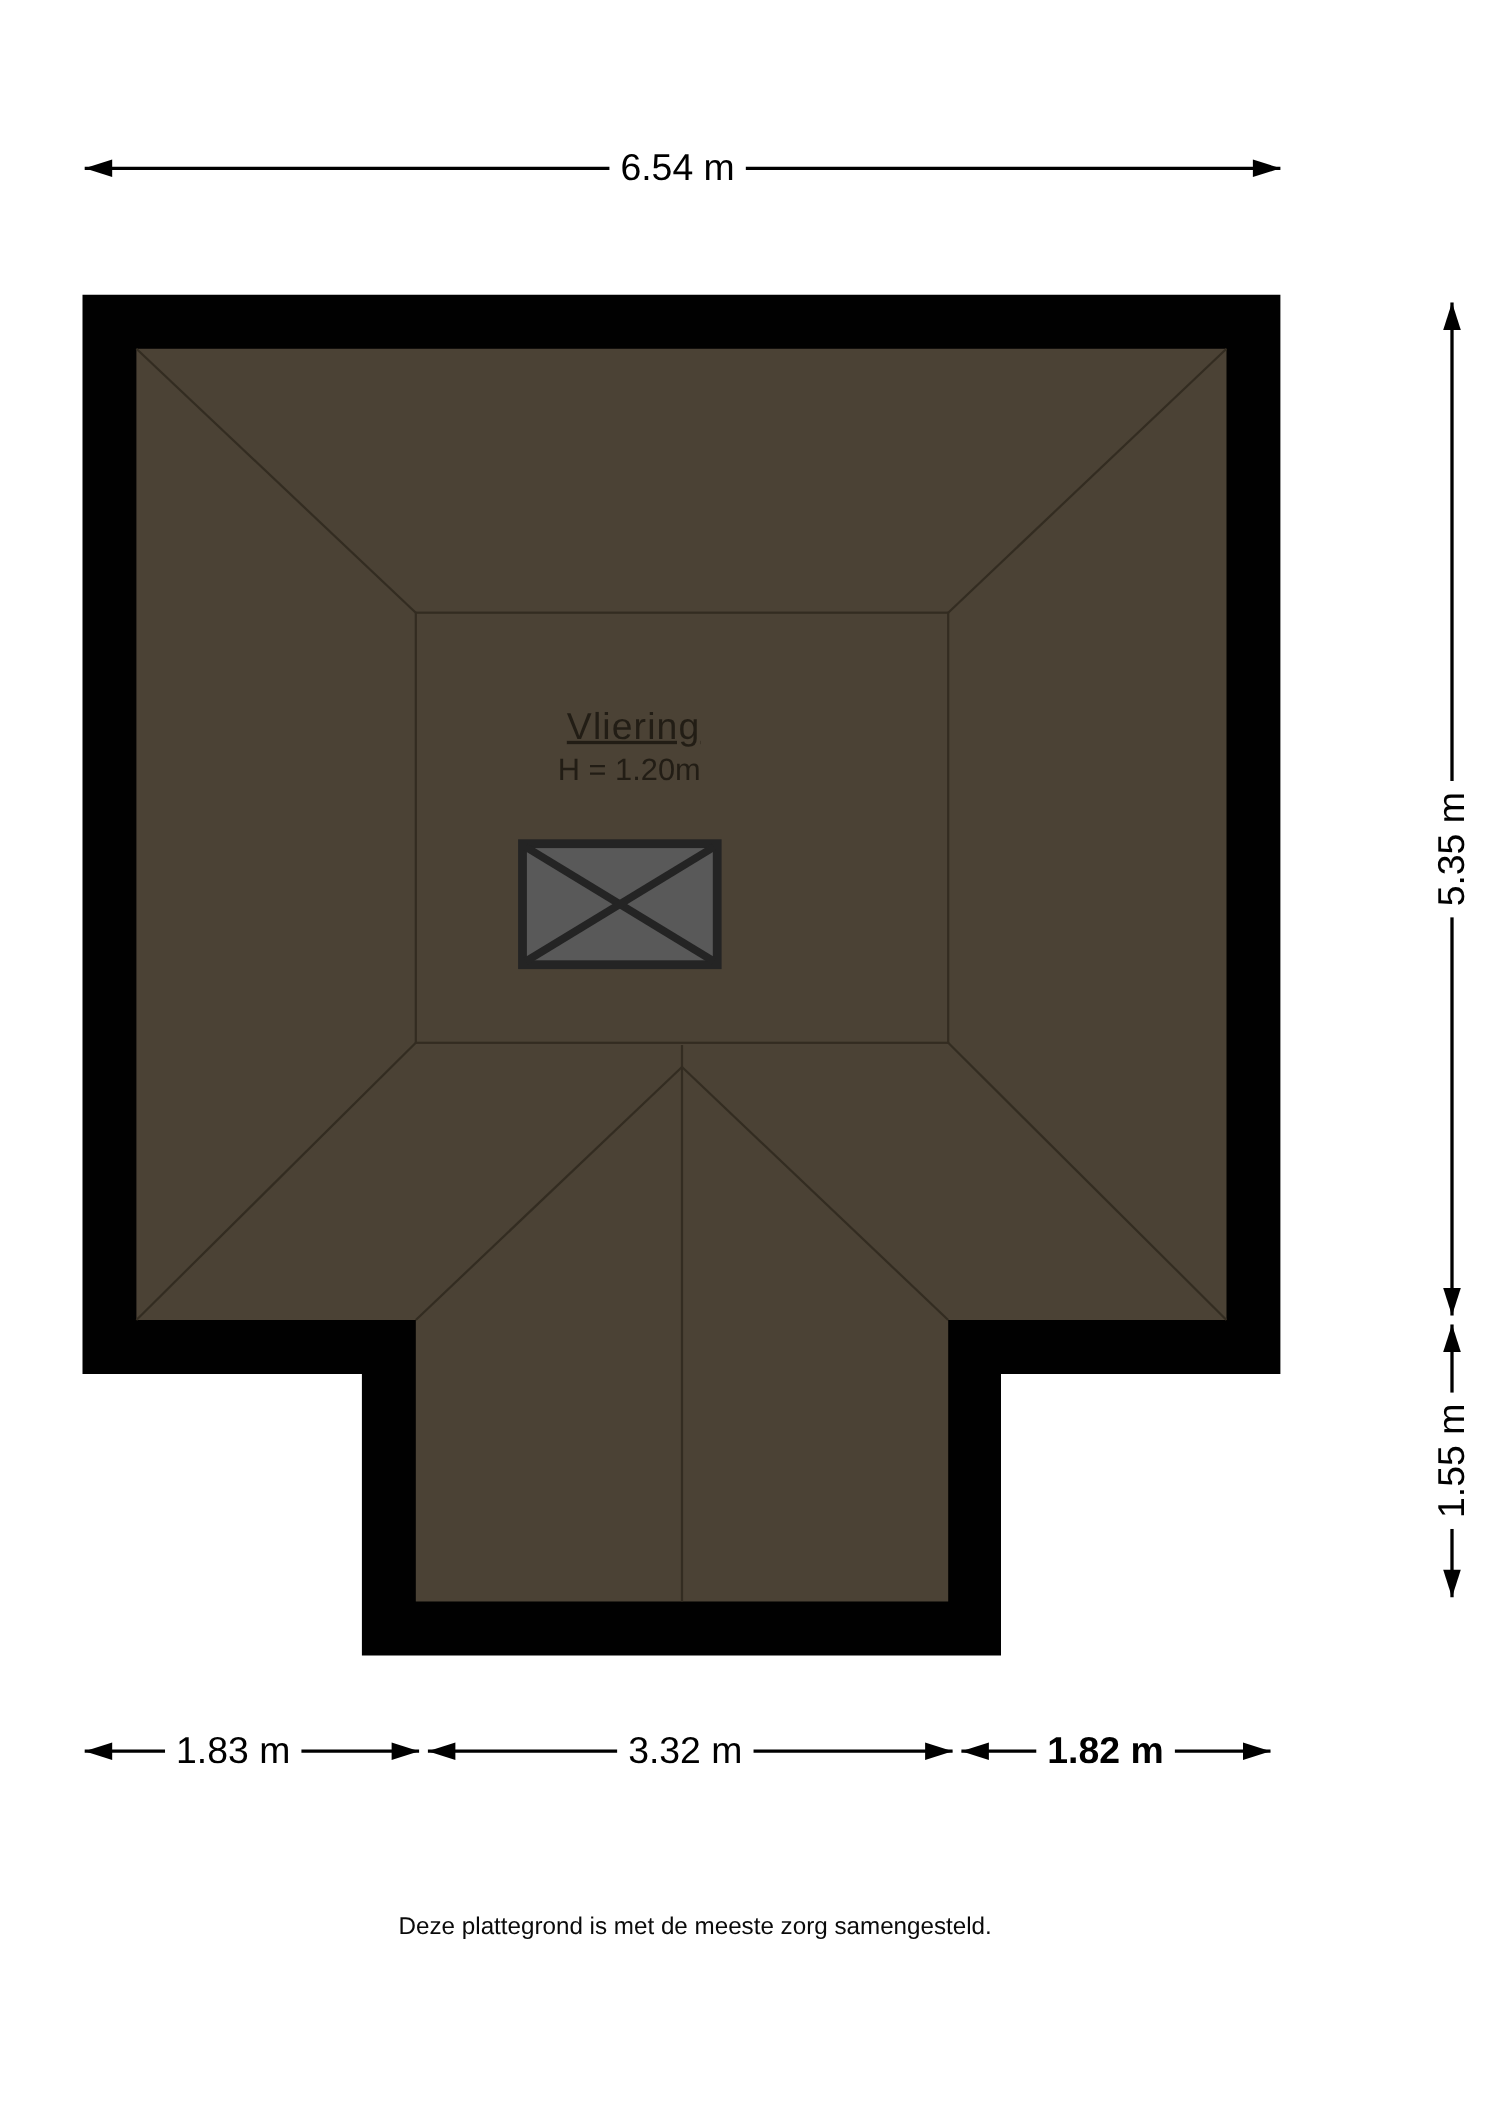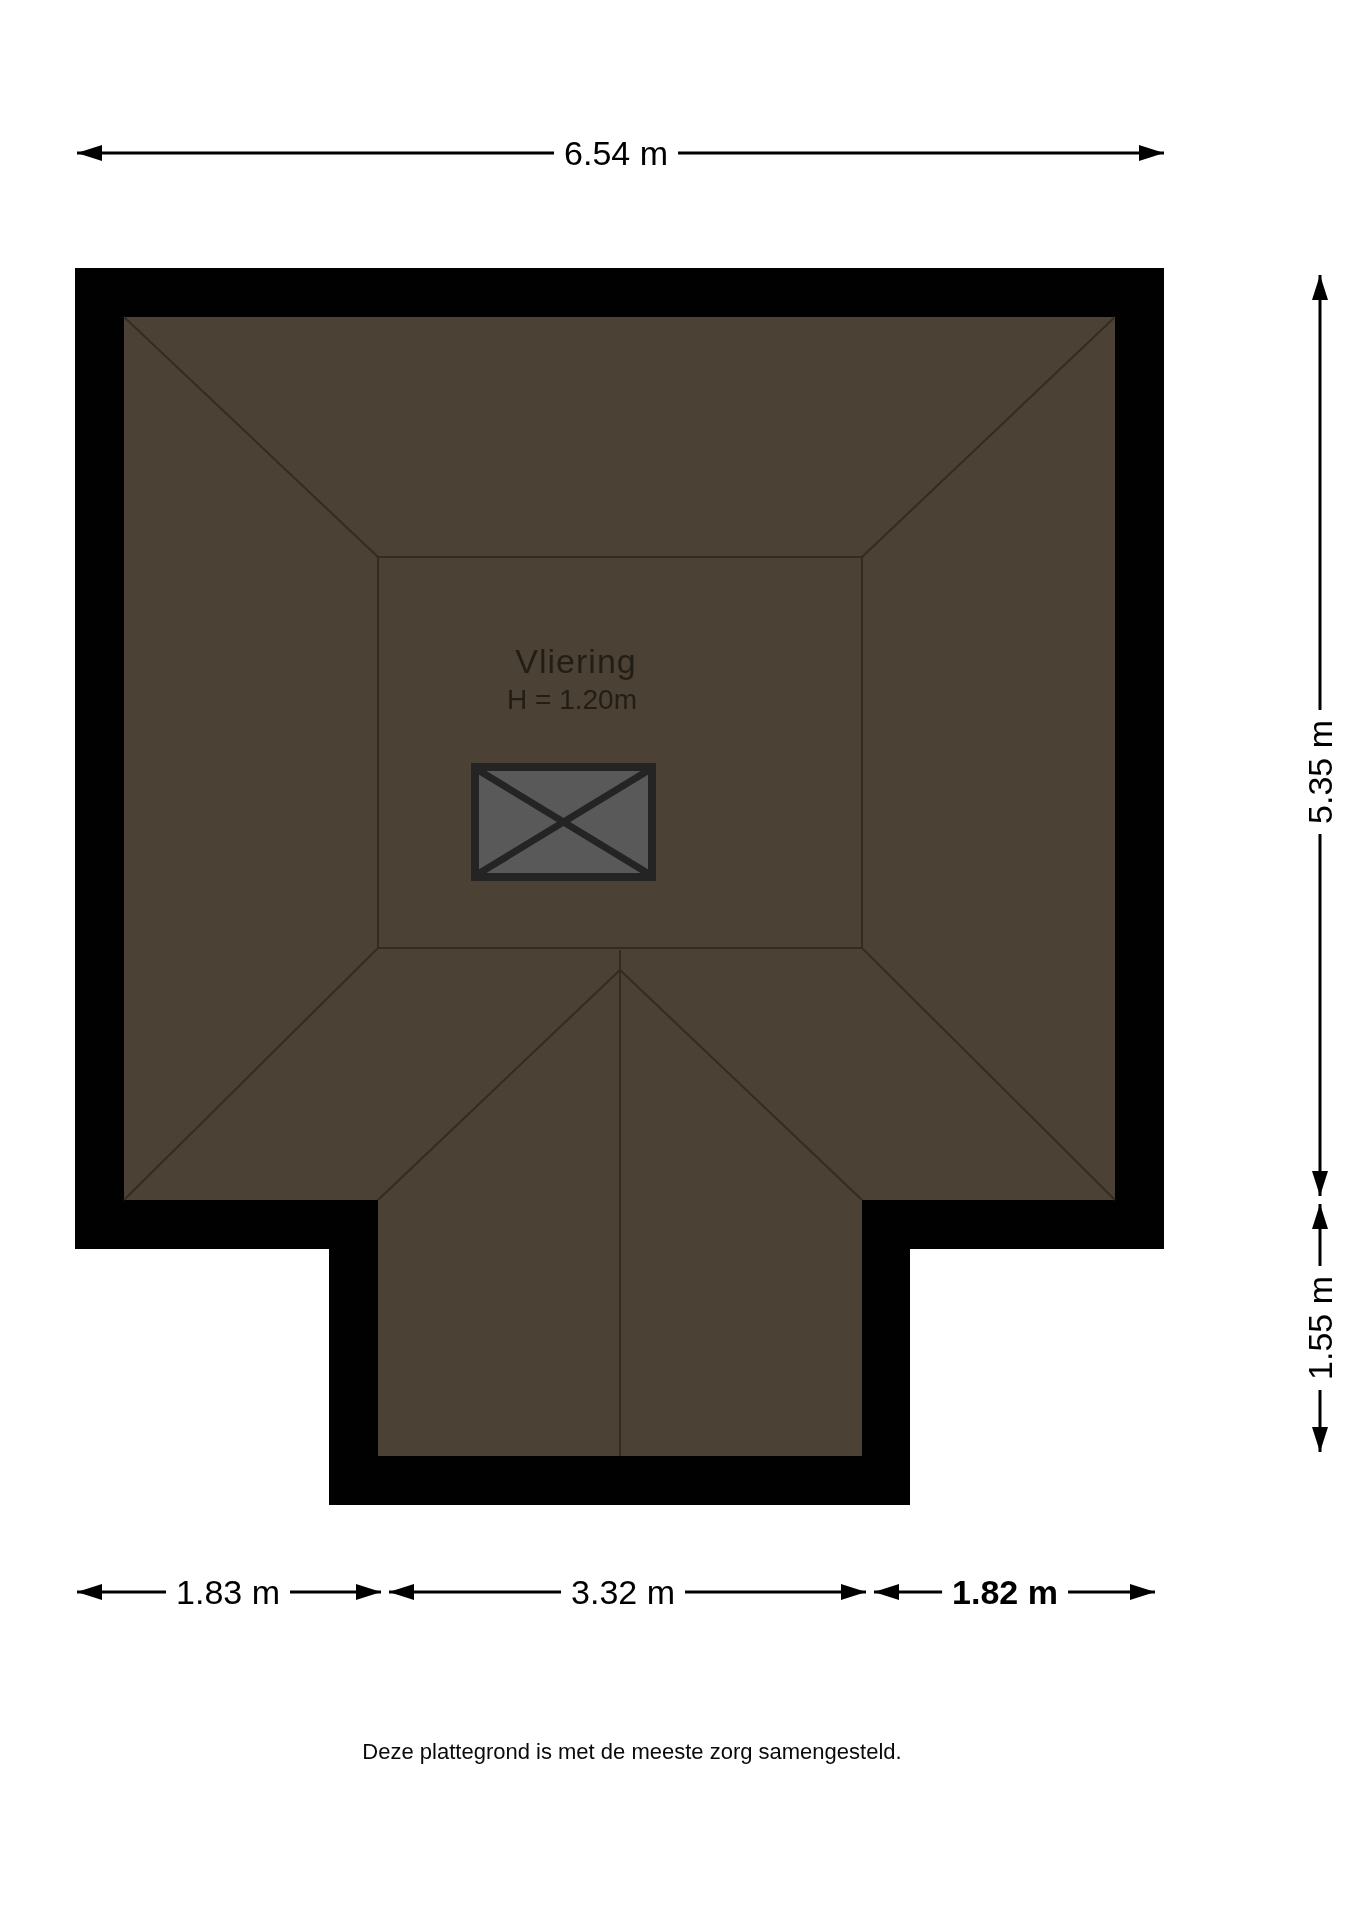--- a/index.html
+++ b/index.html
@@ -114,27 +114,27 @@
       <polygon class="arrow" points="1320,1452 1312,1427 1328,1427"></polygon>
     </g>
   </svg>
 
   <span class="label dim-label" style="left:616px;top:153px;">6.54 m</span>
 
   <span class="label dim-label vert" style="left:1320px;top:772px;">5.35 m</span>
 
   <span class="label dim-label vert" style="left:1320px;top:1328px;">1.55 m</span>
 
-  <span class="label dim-label" style="left:228px;top:1592px;">1.83 m</span>
+  <span class="label dim-label" style="left:212px;top:1592px;">1.83 m</span>
 
   <span class="label dim-label" style="left:623px;top:1592px;">3.32 m</span>
 
   <span class="label dim-label" style="left:1005px;top:1592px;font-weight:bold;">1.82 m</span>
 
-  <span class="label room-name" style="left:576px;top:661px;">Vliering</span>
+  <span class="label room-name" style="left:576px;top:661px;text-decoration:underline;">Vliering</span>
 
   <span class="label room-height" style="left:572px;top:700px;">H = 1.20m</span>
 
   <div class="footer-note">
     <div>Deze plattegrond is met de meeste zorg samengesteld.</div>
   </div>
 
 </div>
 
 </body></html>

